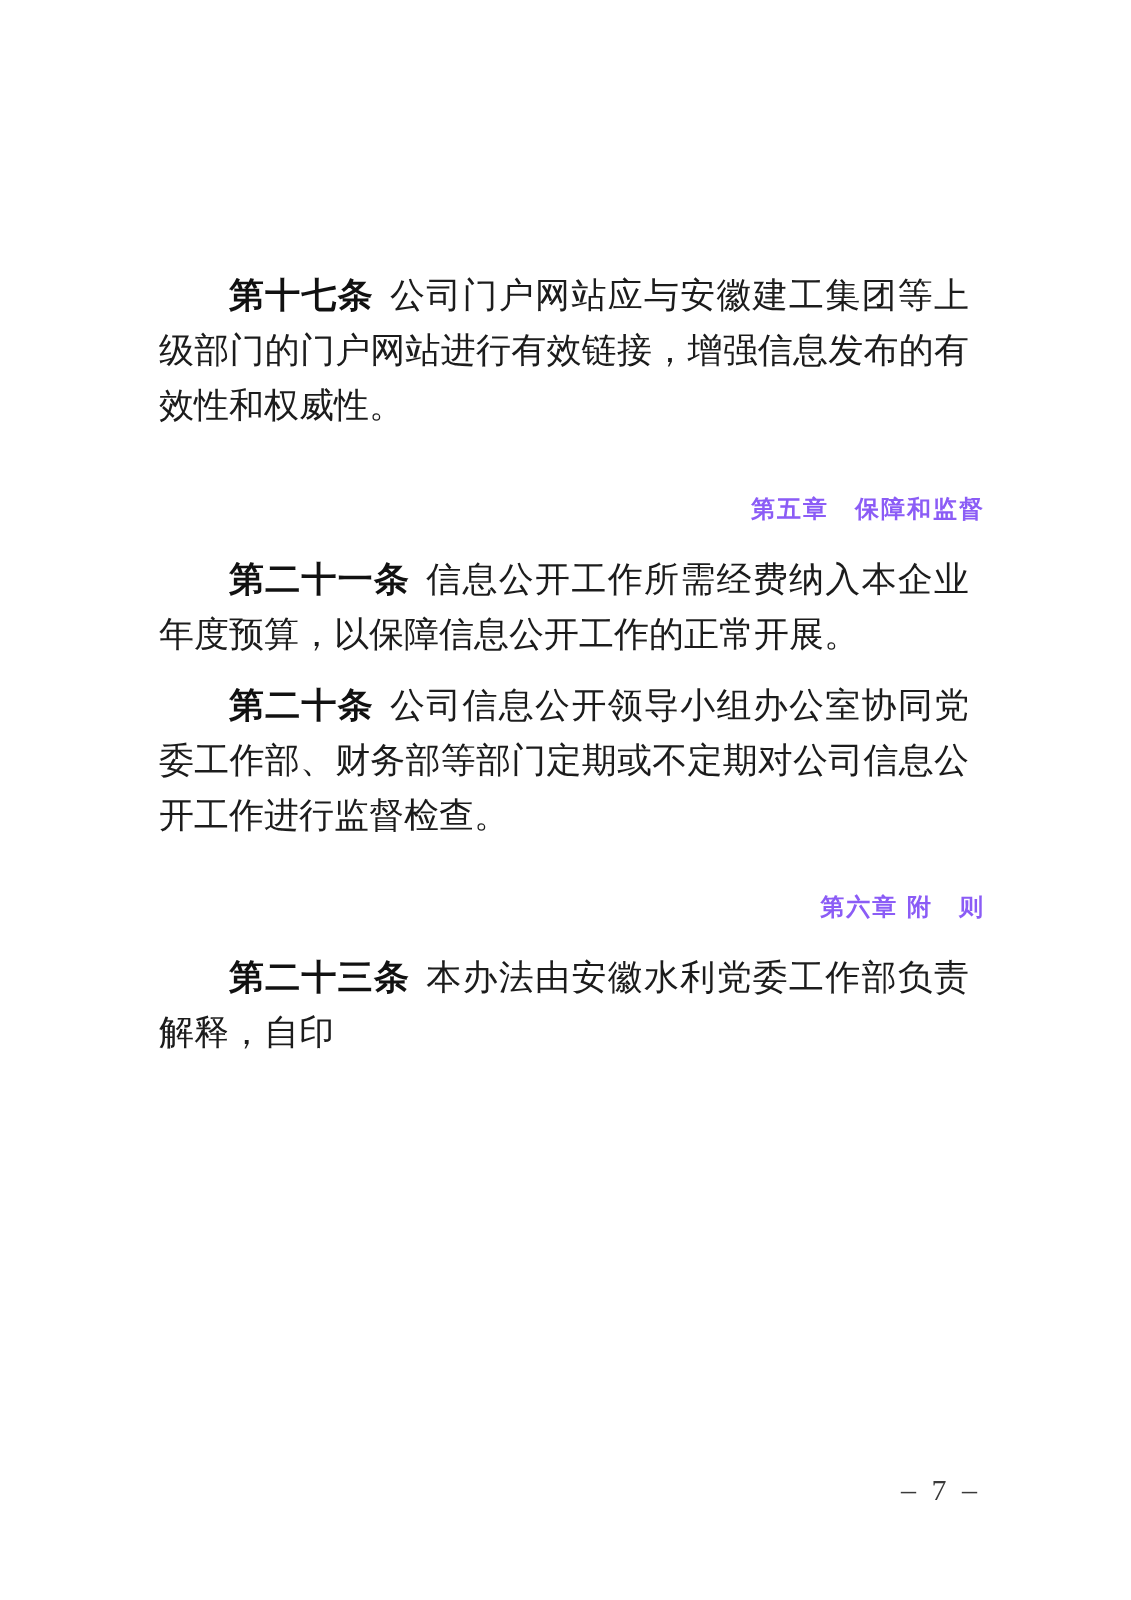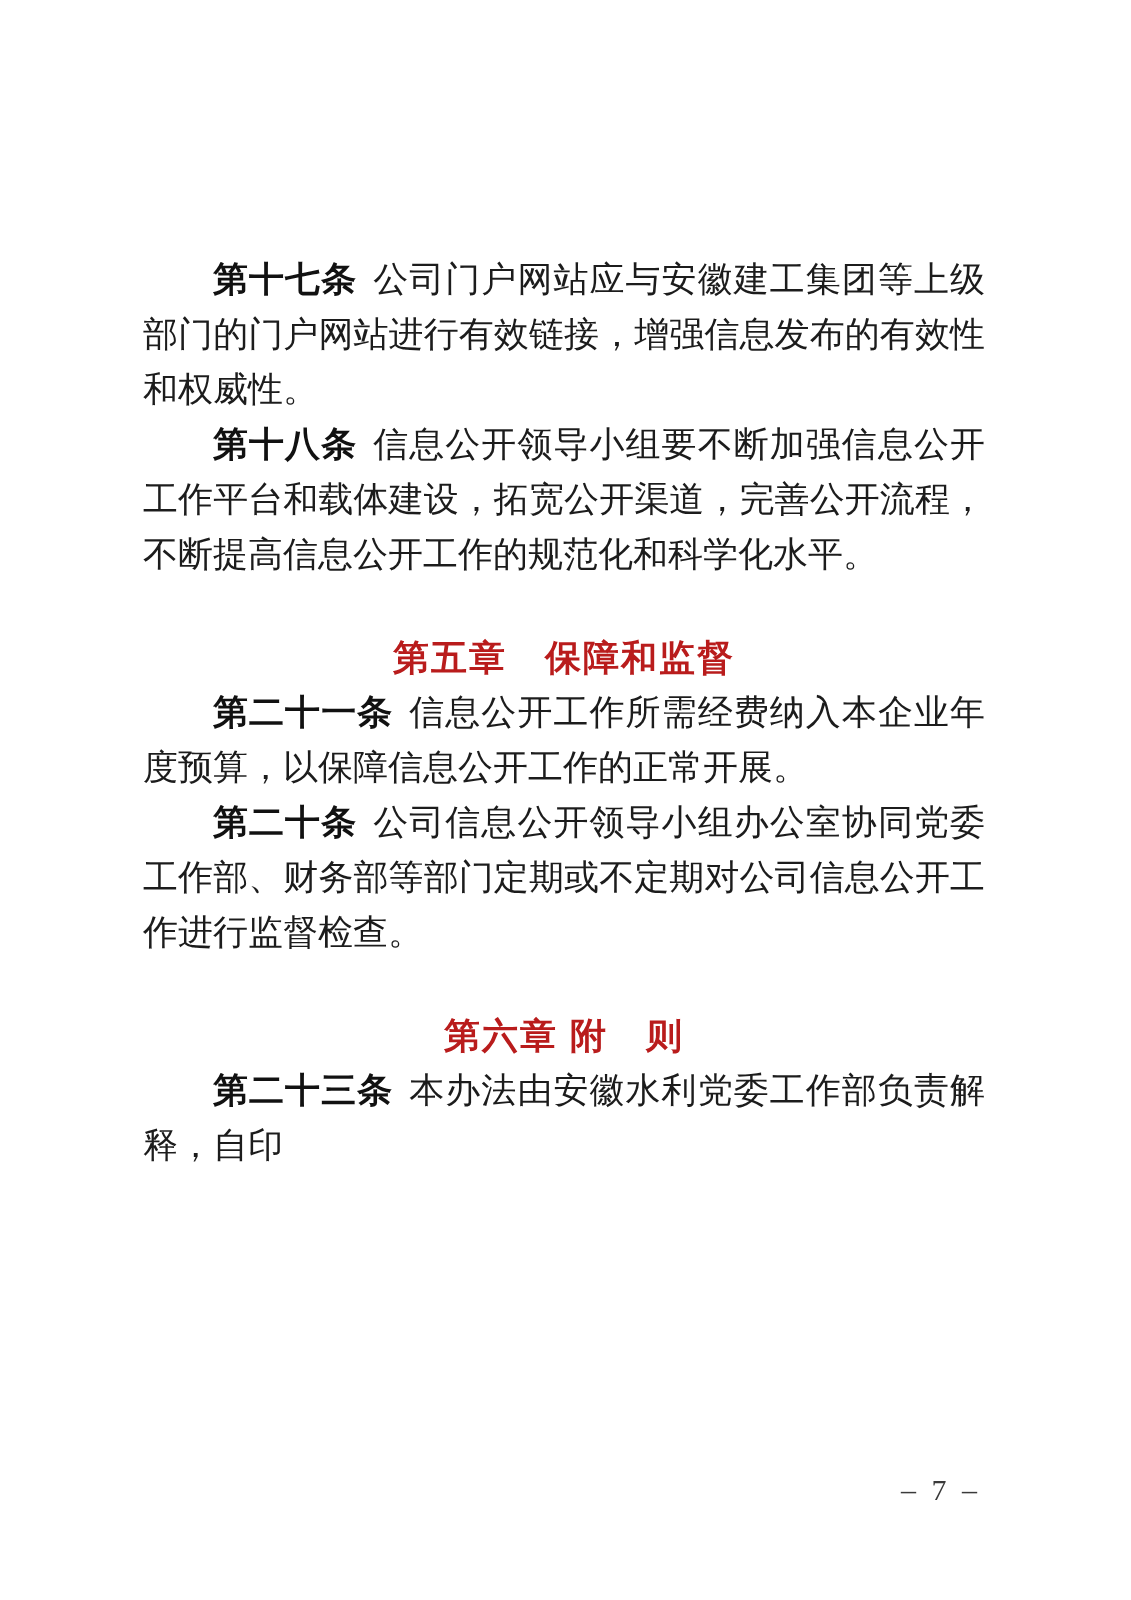--- a/index.html
+++ b/index.html
@@ -16,64 +16,63 @@
     overflow: hidden;
     font-family: "Liberation Serif", "DejaVu Serif", serif;
   }
   .doc-body {
     position: absolute;
     left: 143px;
     top: 252px;
     width: 842px;
   }
   .para {
-    margin: 0;
+    margin: 16px;
     font-size: 35px;
     line-height: 55px;
     color: #1c1c1c;
     text-indent: 70px;
     text-align: justify;
     font-family: "Liberation Serif", "DejaVu Serif", serif;
   }
   .para b {
     font-weight: 700;
     margin-right: 16px;
     color: #111111;
   }
   .chapter {
     margin: 48px 0 0 0;
-    font-size: 36px;
+    font-size: 24px;
     line-height: 55px;
     font-weight: 600;
-    color: #b91c1c;
-    text-align: center;
+    color: #8b5cf6;
+    text-align: right;
     font-family: "Liberation Sans", "DejaVu Sans", sans-serif;
     letter-spacing: 2px;
   }
   .chapter.small-gap {
-    margin-top: 48px;
+    margin-top: 36px;
   }
   .page-number {
     position: absolute;
     top: 1472px;
     right: 150px;
     font-size: 30px;
     line-height: 36px;
     color: #3a3a3a;
     letter-spacing: 4px;
     font-family: "Liberation Serif", "DejaVu Serif", serif;
   }
 </style>
 </head>
 <body>
 
 <div class="page">
   <main class="doc-body">
       <p class="para"><b>第十七条</b><span>公司门户网站应与安徽建工集团等上级部门的门户网站进行有效链接，增强信息发布的有效性和权威性。</span></p>
-      <p class="para"><b>第十八条</b><span>信息公开领导小组要不断加强信息公开工作平台和载体建设，拓宽公开渠道，完善公开流程，不断提高信息公开工作的规范化和科学化水平。</span></p>
       <h2 class="chapter">第五章　保障和监督</h2>
       <p class="para"><b>第二十一条</b><span>信息公开工作所需经费纳入本企业年度预算，以保障信息公开工作的正常开展。</span></p>
       <p class="para"><b>第二十条</b><span>公司信息公开领导小组办公室协同党委工作部、财务部等部门定期或不定期对公司信息公开工作进行监督检查。</span></p>
       <h2 class="chapter small-gap">第六章 附　则</h2>
       <p class="para"><b>第二十三条</b><span>本办法由安徽水利党委工作部负责解释，自印</span></p>
     </main>
   <div class="page-number">– 7 –</div>
 </div>
 
 </body></html>

